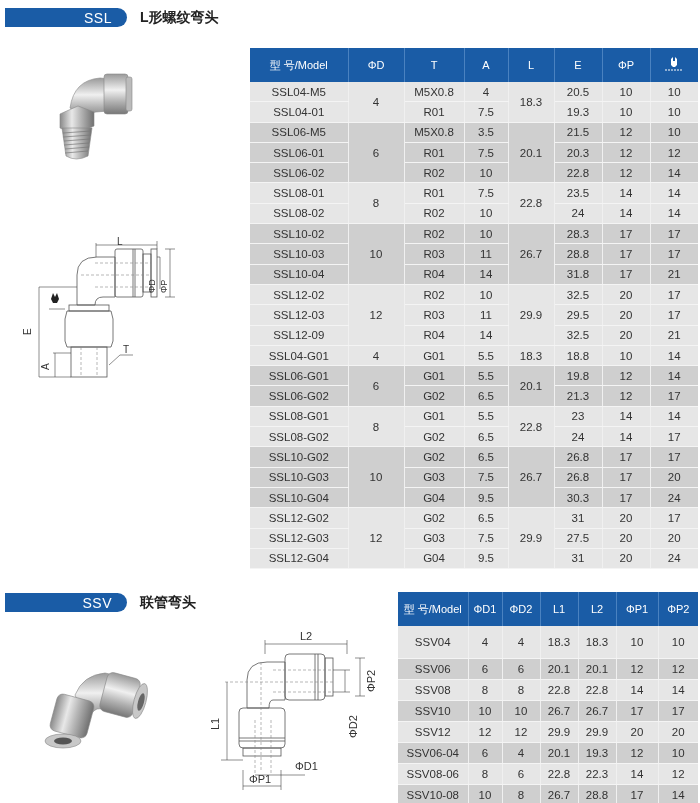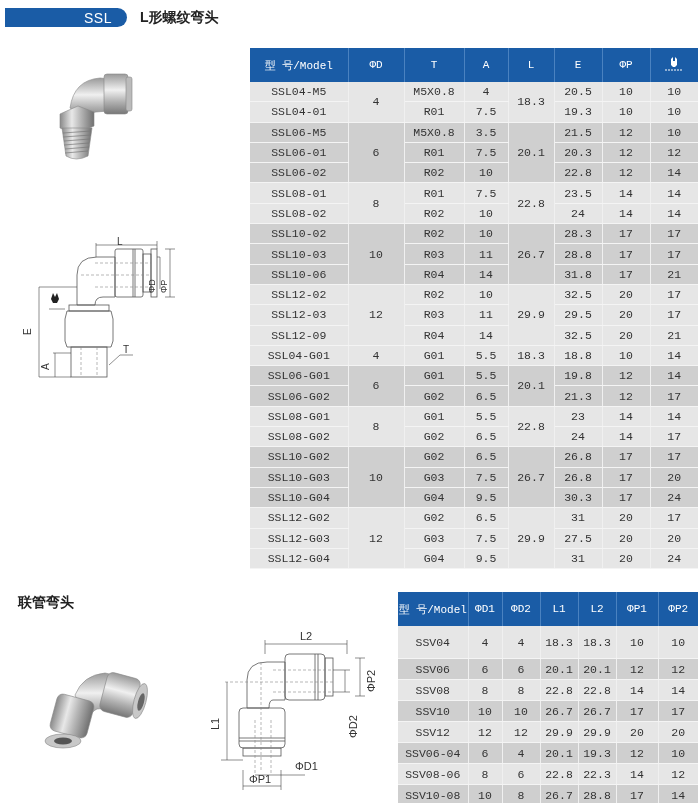--- a/index.html
+++ b/index.html
@@ -1,20 +1,20 @@
 <!DOCTYPE html>
 <html><head>
 <meta charset="utf-8">
 <style>
   html,body{margin:0;padding:0;background:#fff;}
   body{width:700px;height:803px;position:relative;overflow:hidden;font-family:"Liberation Sans","DejaVu Sans",sans-serif;color:#333;}
   .sec-head{position:absolute;left:5px;height:19px;display:flex;align-items:center;}
   .pill{width:122px;height:19px;background:#1a5ca6;border-radius:0 10px 10px 0;color:#fff;font-size:14px;display:flex;align-items:center;justify-content:flex-end;padding-right:15px;box-sizing:border-box;letter-spacing:0.5px;}
   .sec-title{margin-left:13px;font-size:14px;color:#222;font-weight:bold;}
-  table{border-collapse:collapse;position:absolute;font-size:11.5px;color:#333;font-family:Liberation Mono, monospace;}
+  table{border-collapse:collapse;position:absolute;font-size:11.5px;color:#333;}
   th{background:#1a5ca6;color:#fff;font-weight:normal;height:34px;border-right:1px solid #4a82c0;font-size:11px;text-align:center;padding:0;}
   th:last-child{border-right:none;}
   td{text-align:center;padding:0;height:19.3px;border-right:1px solid #f0f0f0;border-bottom:1px solid #f4f4f4;}
   td:last-child{border-right:none;}
   tr.g1 td{background:#e6e6e6;}
   tr.g2 td{background:#cfcfcf;}
   .photo{position:absolute;}
   .drawing{position:absolute;}
 </style>
 </head>
@@ -206,21 +206,21 @@
       </tr>
       <tr class="g2">
         <td>SSL10-03</td>
         <td>R03</td>
         <td>11</td>
         <td>28.8</td>
         <td>17</td>
         <td>17</td>
       </tr>
       <tr class="g2">
-        <td>SSL10-06</td>
+        <td>SSL10-04</td>
         <td>R04</td>
         <td>14</td>
         <td>31.8</td>
         <td>17</td>
         <td>21</td>
       </tr>
       <tr class="g1">
         <td>SSL12-02</td>
         <td rowspan="3">12</td>
         <td>R02</td>
@@ -341,20 +341,21 @@
         <td>G04</td>
         <td>9.5</td>
         <td>31</td>
         <td>20</td>
         <td>24</td>
       </tr>
     </tbody>
 </table>
 
 <div class="sec-head" style="top:593px;">
+  <div class="pill">SSV</div>
   <div class="sec-title">联管弯头</div>
 </div>
 
 <svg class="photo" style="left:35px;top:655px;" width="115" height="100" viewBox="0 0 115 100">
   <path d="M40 40 Q48 20 70 18 L88 22 L84 52 L62 54 Q56 56 52 68 Z" fill="url(#met2)" stroke="#888" stroke-width="0.6"></path>
   <rect x="68" y="20" width="34" height="40" rx="6" fill="url(#met2)" stroke="#888" stroke-width="0.6" transform="rotate(15 85 40)"></rect>
   <ellipse cx="105" cy="46" rx="6" ry="18" fill="#c8c8c8" stroke="#888" stroke-width="0.6" transform="rotate(15 105 46)"></ellipse>
   <ellipse cx="106" cy="47" rx="3" ry="9" fill="#666" transform="rotate(15 106 47)"></ellipse>
   <rect x="18" y="42" width="38" height="38" rx="6" fill="url(#met1)" stroke="#888" stroke-width="0.6" transform="rotate(15 37 61)"></rect>
   <ellipse cx="28" cy="86" rx="18" ry="7" fill="#c8c8c8" stroke="#888" stroke-width="0.6"></ellipse>

